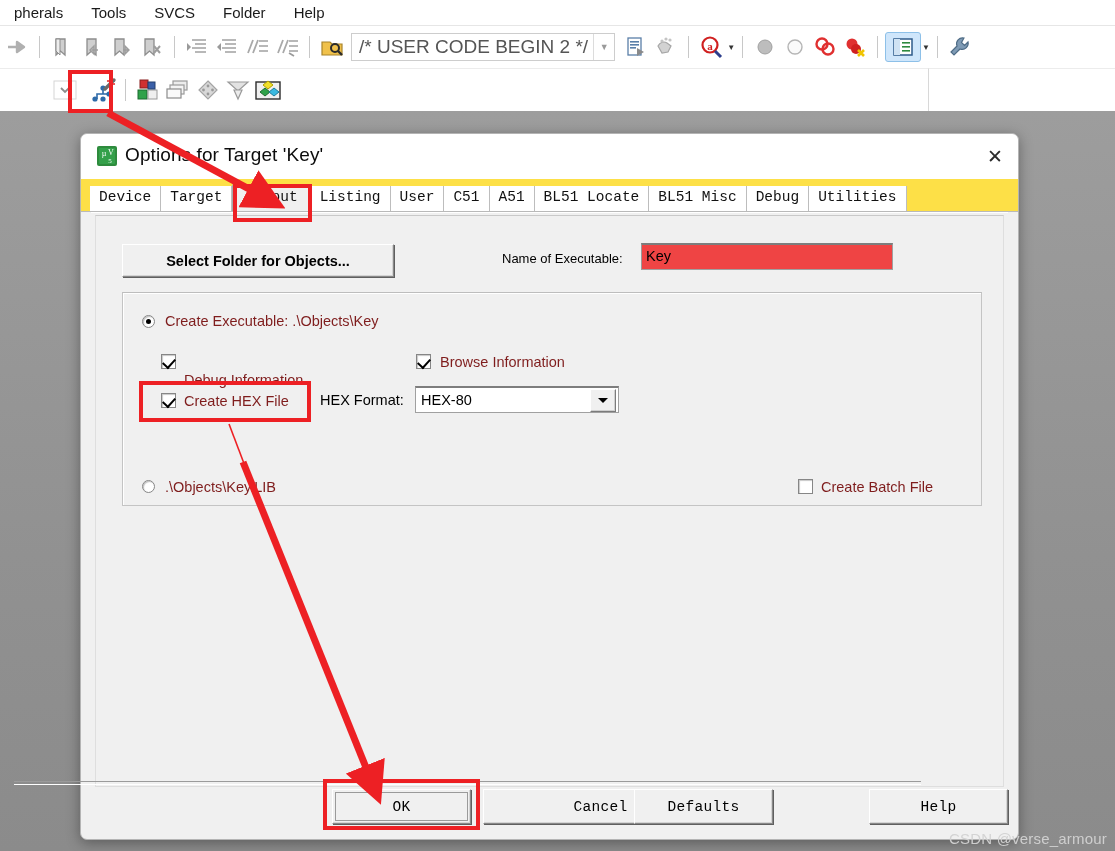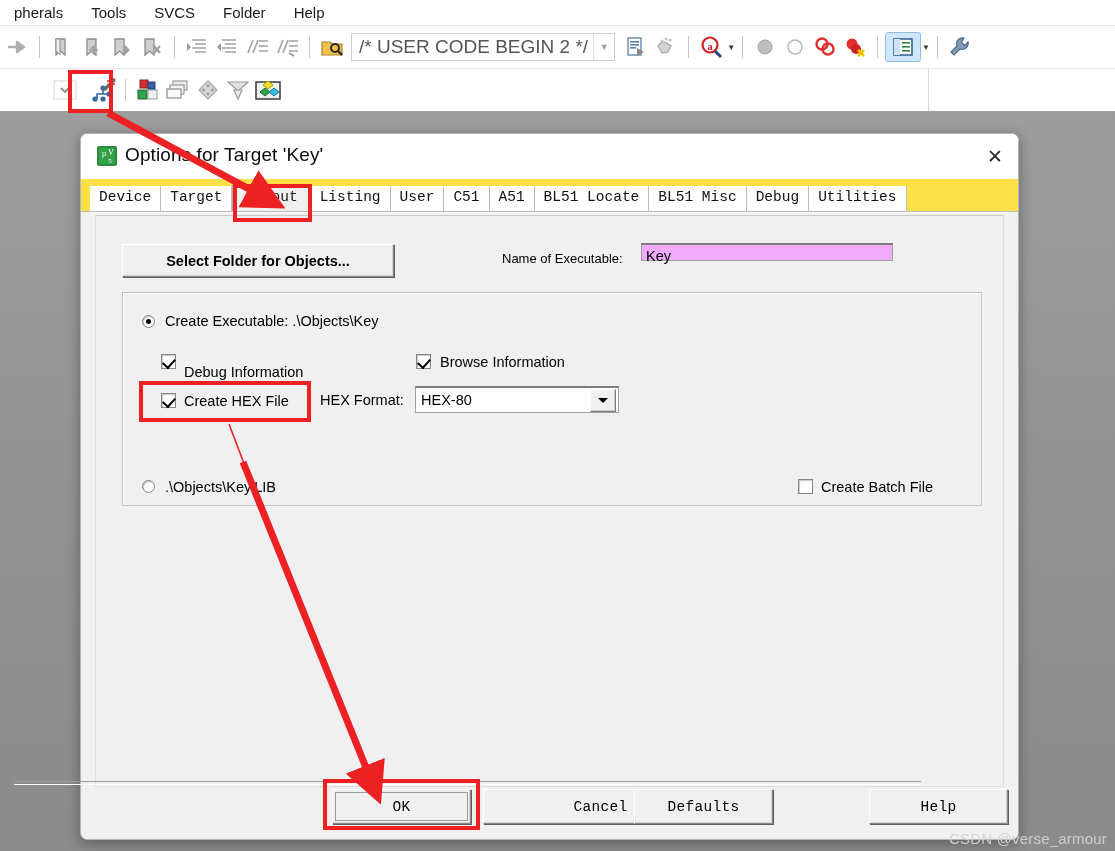--- a/index.html
+++ b/index.html
@@ -126,22 +126,22 @@
   }
 
   #btn-select-folder{
     position:absolute;left:122px;top:244px;width:270px;height:31px;
     font-family:"Liberation Sans",sans-serif;font-size:14.5px;font-weight:bold;
   }
   #lbl-name-exe{
     position:absolute;left:482px;top:251px;font-size:13px;color:#000;margin-left:20px;
   }
   #field-exe{
-    position:absolute;left:641px;top:243px;width:252px;height:18px;
-    background:#f0abfc;border:1px solid #a0a0a0;border-top:2px solid #7d7d7d;
+    position:absolute;left:641px;top:243px;width:252px;height:27px;
+    background:#ef4444;border:1px solid #a0a0a0;border-top:2px solid #7d7d7d;
     border-left-color:#9a9a9a;
     box-sizing:border-box;
   }
   #field-exe .val{
     font-size:14.5px;color:#000;padding:3px 0 0 4px;display:block;
   }
 
   
   #groupbox{
     position:absolute;left:122px;top:292px;width:858px;height:212px;
@@ -160,21 +160,21 @@
     border-radius:50%;background:#000;
   }
   .cbx{
     position:absolute;width:15px;height:15px;background:#fff;border:1px solid #868686;
     box-shadow:inset 1px 1px 1px rgba(0,0,0,.22);box-sizing:border-box;
   }
   .cbx.on::after{
     content:"";position:absolute;left:3px;top:1px;width:6px;height:10px;
     border:solid #000;border-width:0 2px 2px 0;transform:rotate(42deg);
   }
-  .ctl-label{position:absolute;font-size:14.5px;color:#000000;white-space:nowrap;}
+  .ctl-label{position:absolute;font-size:14.5px;color:#7f1d1d;white-space:nowrap;}
 
   #hexformat-label{position:absolute;left:320px;top:392px;font-size:14.5px;color:#000;}
   #hexformat-combo{
     position:absolute;left:415px;top:386px;width:204px;height:27px;
     background:#ffffff;border:1px solid #a0a0a0;border-top:2px solid #7d7d7d;
     box-sizing:border-box;display:flex;align-items:center;gap:16px;
   }
   #hexformat-combo .val{font-size:14.5px;color:#000;padding-left:5px;flex:1;}
   #hexformat-combo .arrowbox{
     width:24px;height:21px;margin-right:2px;
@@ -508,21 +508,21 @@
 <div id="field-exe">
   <span class="val">Key</span>
 </div>
 
 <div id="groupbox"></div>
 
 <span class="radio on" style="left:142px;top:315px;"></span>
 <span class="ctl-label" style="left:165px;top:313px;">Create Executable:  .\Objects\Key</span>
 
 <span class="cbx on" style="left:161px;top:354px;"></span>
-<span class="ctl-label" style="left:184px;top:364px;text-align:right;">Debug Information</span>
+<span class="ctl-label" style="left:184px;top:372px;text-align:right;">Debug Information</span>
 
 <span class="cbx on" style="left:416px;top:354px;"></span>
 <span class="ctl-label" style="left:440px;top:354px;">Browse Information</span>
 
 <span class="cbx on" style="left:161px;top:393px;"></span>
 <span class="ctl-label" style="left:184px;top:393px;">Create HEX File</span>
 
 <div id="hexformat-label">HEX Format:</div>
 <div id="hexformat-combo">
   <span class="val">HEX-80</span>

